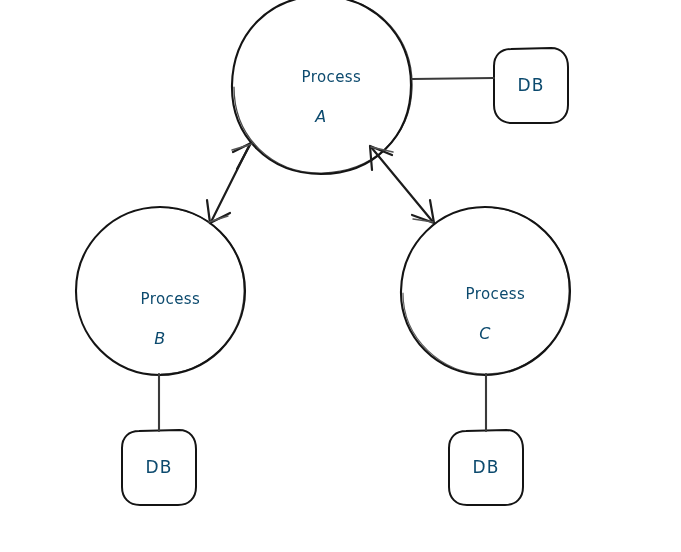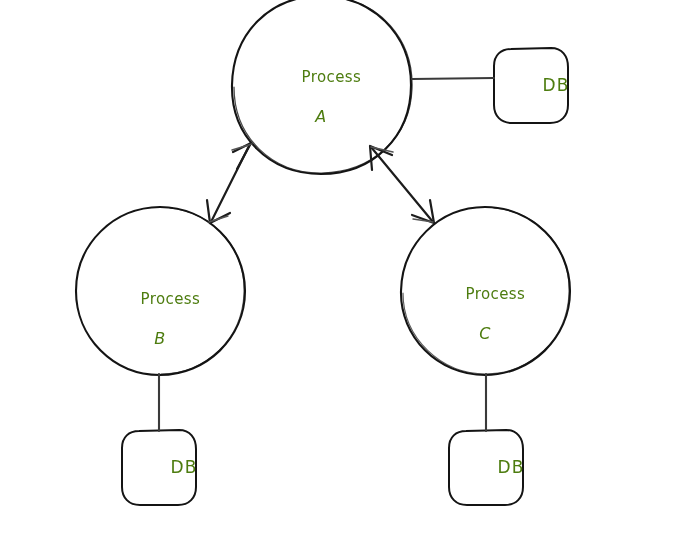--- a/index.html
+++ b/index.html
@@ -22,41 +22,40 @@
   #sketch-svg {
     position: absolute;
     top: 0;
     left: 0;
     width: 681px;
     height: 552px;
   }
   .node-label {
     position: absolute;
     text-align: center;
-    color: #4d7c0f;
+    color: #0c4a6e;
     font-family: "DejaVu Sans", sans-serif;
     line-height: 1.28;
     letter-spacing: 0.4px;
     white-space: pre;
     pointer-events: none;
     user-select: none;
   }
   .process-label {
     font-size: 15px;
   }
   .process-label .label-sub {
     display: block;
     font-style: italic;
     font-size: 16px;
     letter-spacing: 0.5px;
   }
   .db-label {
     font-size: 17px;
     letter-spacing: 1px;
-    padding-left: 25px;
   }
 </style>
 </head>
 <body>
 
 <div id="diagram-canvas">
 
   <svg id="sketch-svg" viewBox="0 0 681 552">
 
     <g>

